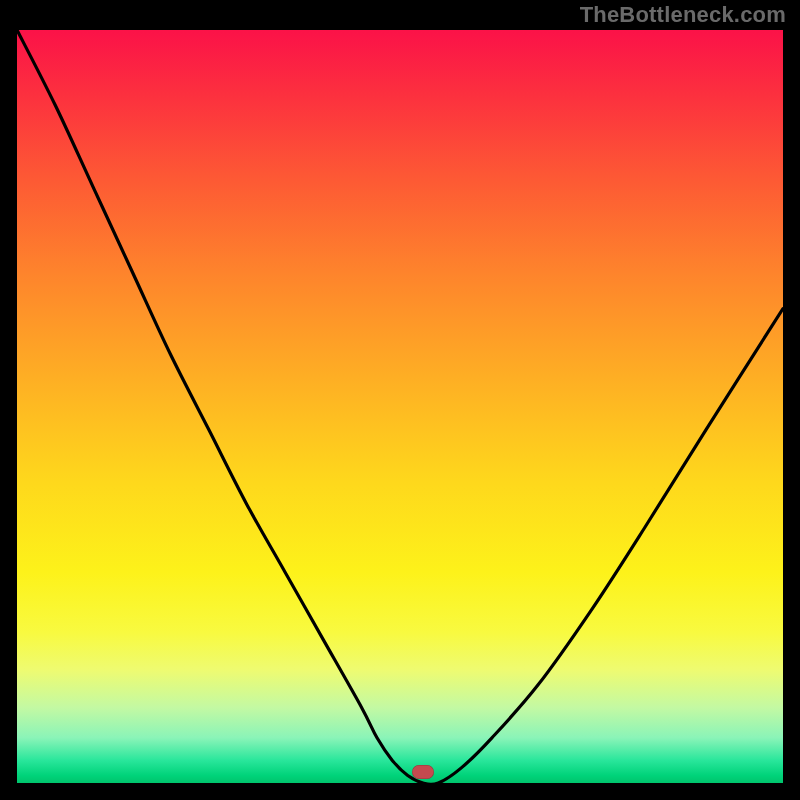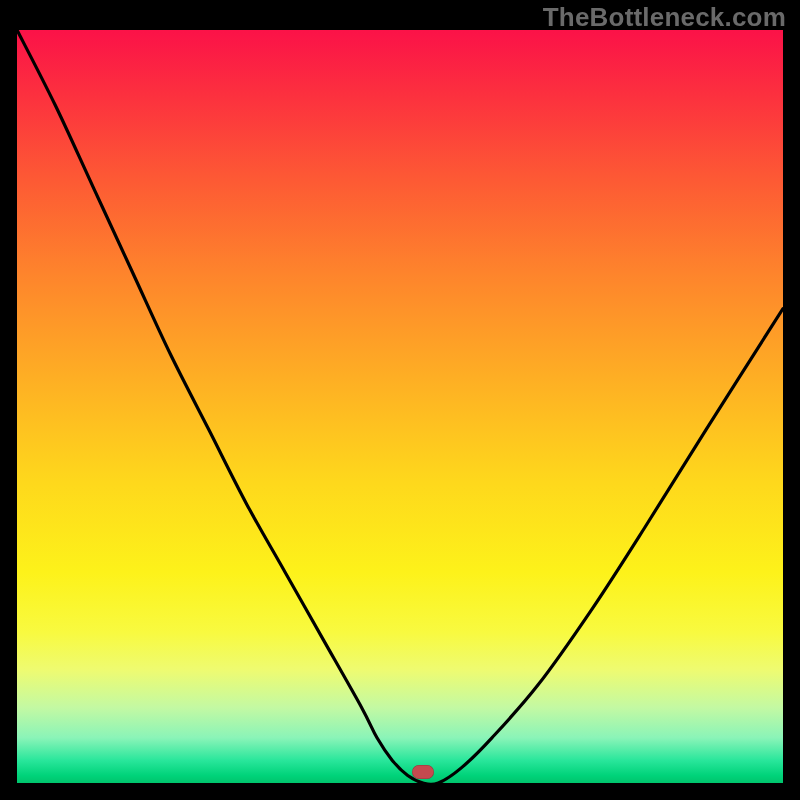--- a/index.html
+++ b/index.html
@@ -15,21 +15,21 @@
     position: relative;
     width: 800px;
     height: 800px;
     background: #000;
   }
   .watermark {
     position: absolute;
     top: 2px;
     right: 14px;
     color: #6a6a6a;
-    font-size: 26px;
+    font-size: 22px;
     font-weight: 600;
     letter-spacing: 0.2px;
     z-index: 10;
     user-select: none;
   }
   .plot-area {
     position: absolute;
     left: 17px;
     top: 30px;
     width: 766px;

